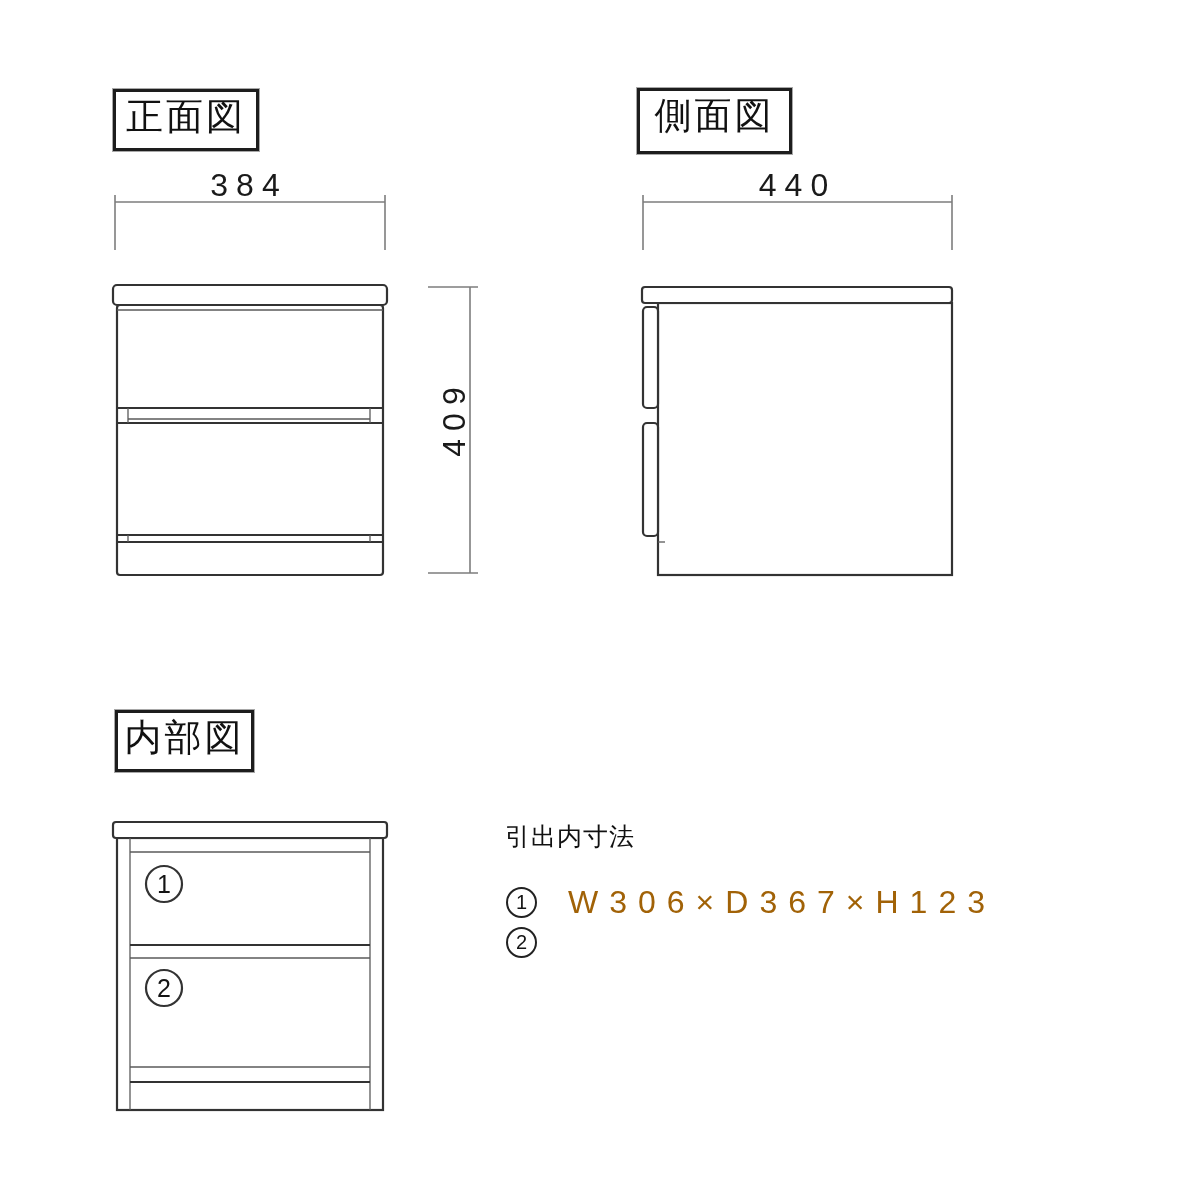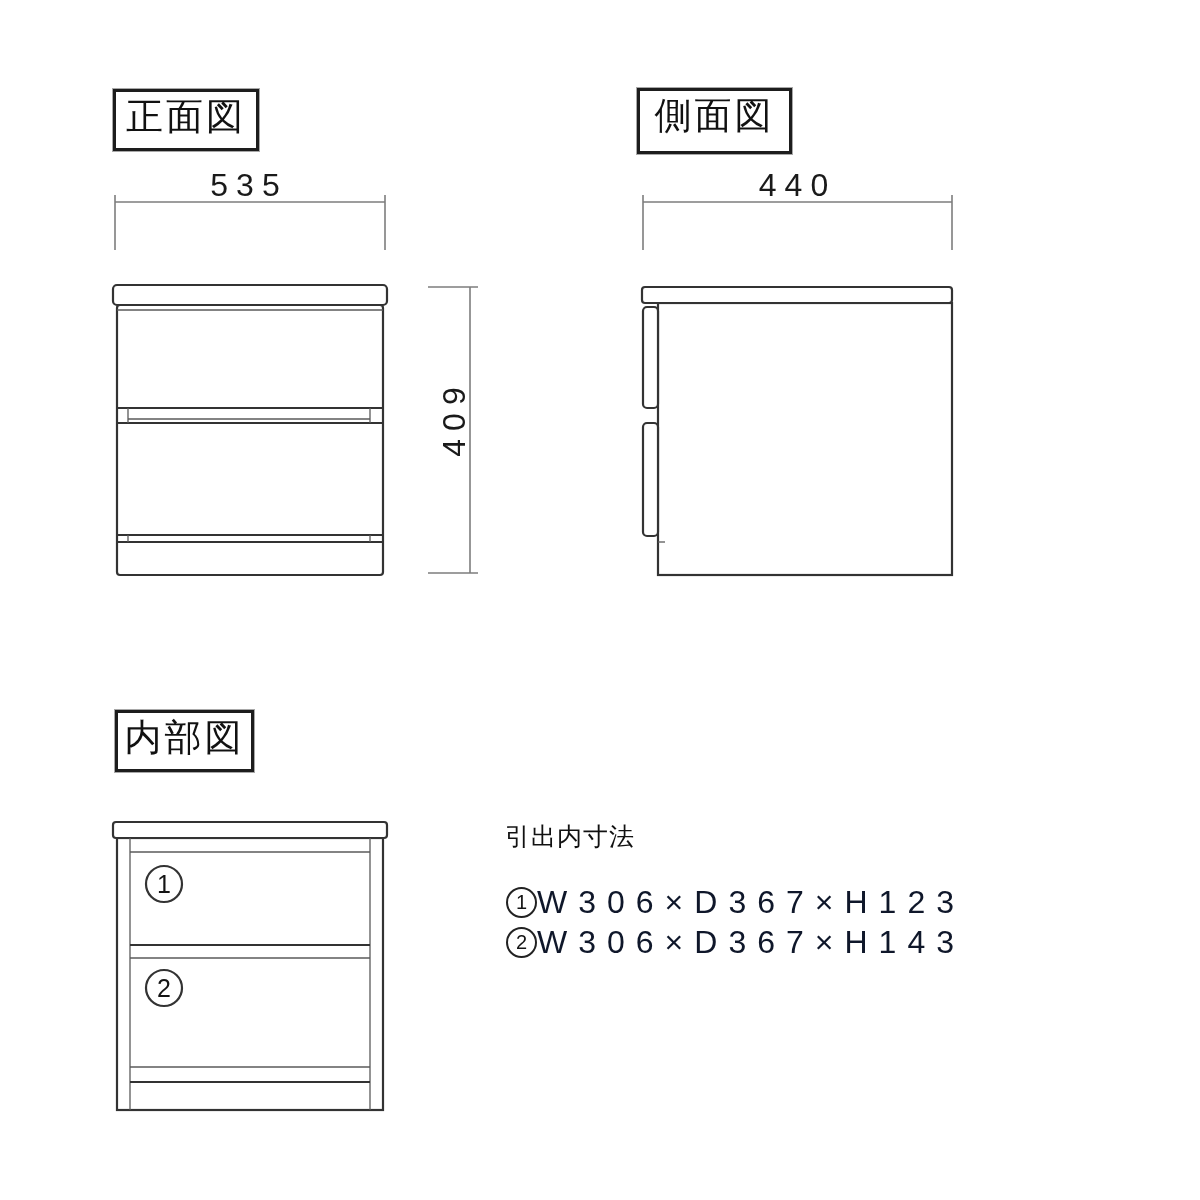--- a/index.html
+++ b/index.html
@@ -93,23 +93,24 @@
     border: 2px solid #222222;
     border-radius: 50%;
     display: flex;
     align-items: center;
     justify-content: center;
     font-size: 20px;
     color: #141414;
     flex: 0 0 auto;
   }
   .dims-values {
+    margin-left: 31px;
     font-size: 32px;
     letter-spacing: 11px;
-    color: #0f172a;
+    color: #a16207;
     white-space: nowrap;
   }
 </style>
 </head>
 <body>
 
 <div class="page">
 
   <svg class="canvas" width="1200" height="1200" viewBox="0 0 1200 1200">
 
@@ -176,30 +177,29 @@
   <div class="label-box label-box-front">
     <span>正面図</span>
   </div>
   <div class="label-box label-box-internal">
     <span>内部図</span>
   </div>
   <div class="label-box label-box-side">
     <span>側面図</span>
   </div>
 
-  <div class="dim-text dim-width-front">535</div>
+  <div class="dim-text dim-width-front">384</div>
   <div class="dim-text dim-depth-side">440</div>
   <div class="dim-text dim-height-front">409</div>
 
   <div class="dims-heading">引出内寸法</div>
 
   <div class="dims-rows">
     <div class="dims-row">
       <span class="circled-number">1</span>
       <span class="dims-values">W306×D367×H123</span>
     </div>
     <div class="dims-row">
       <span class="circled-number">2</span>
-      <span class="dims-values">W306×D367×H143</span>
     </div>
   </div>
 
 </div>
 
 </body></html>

